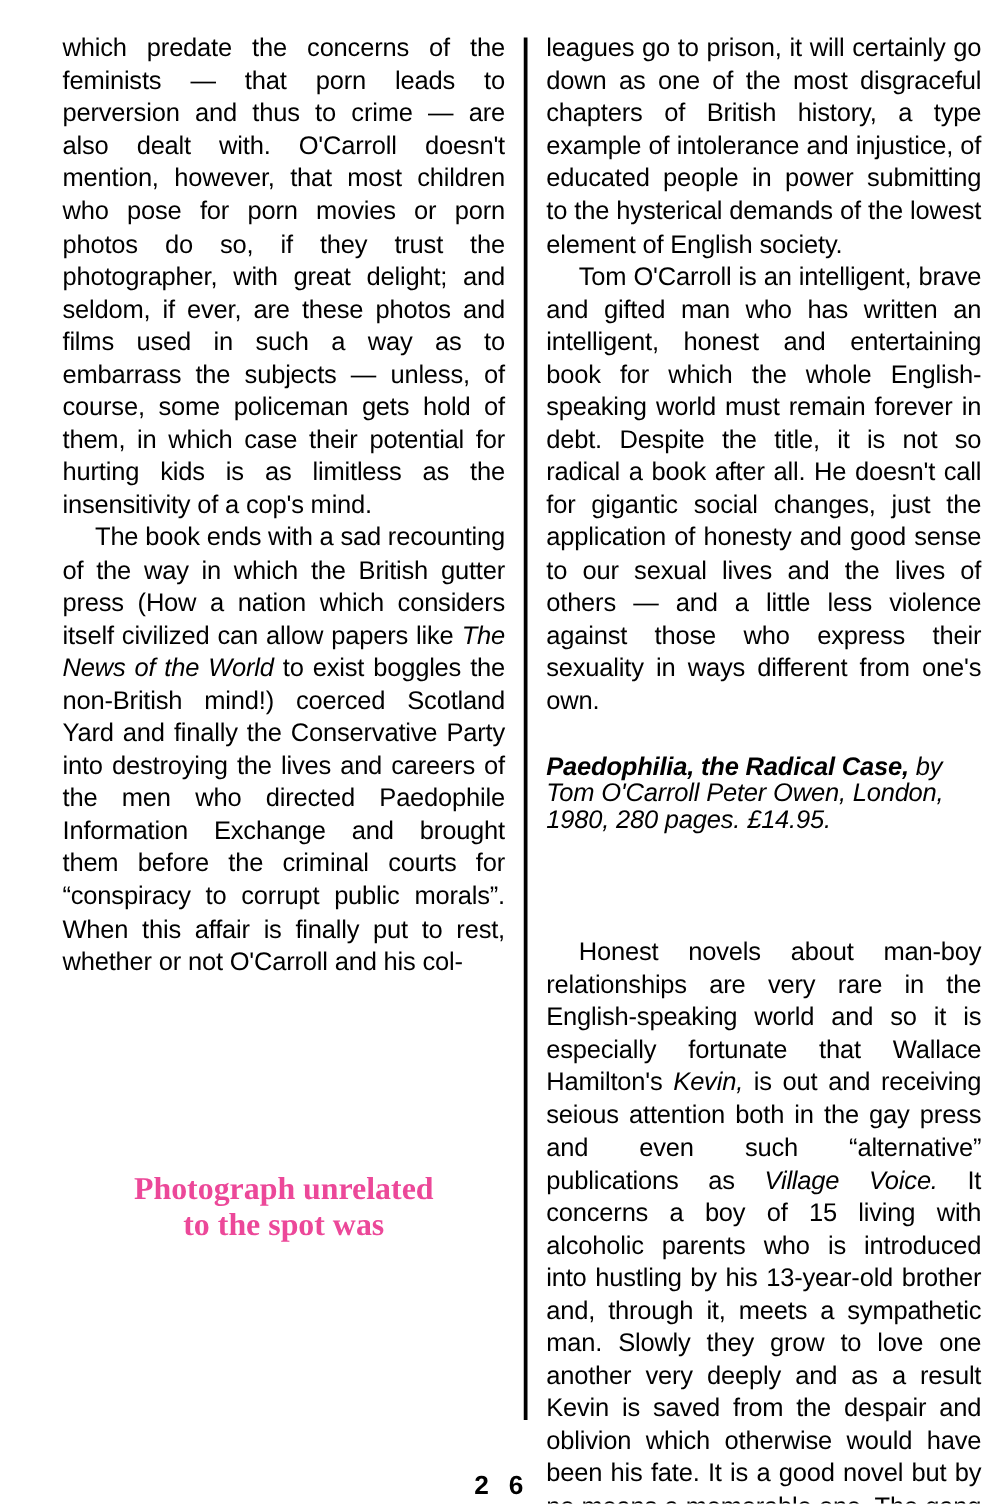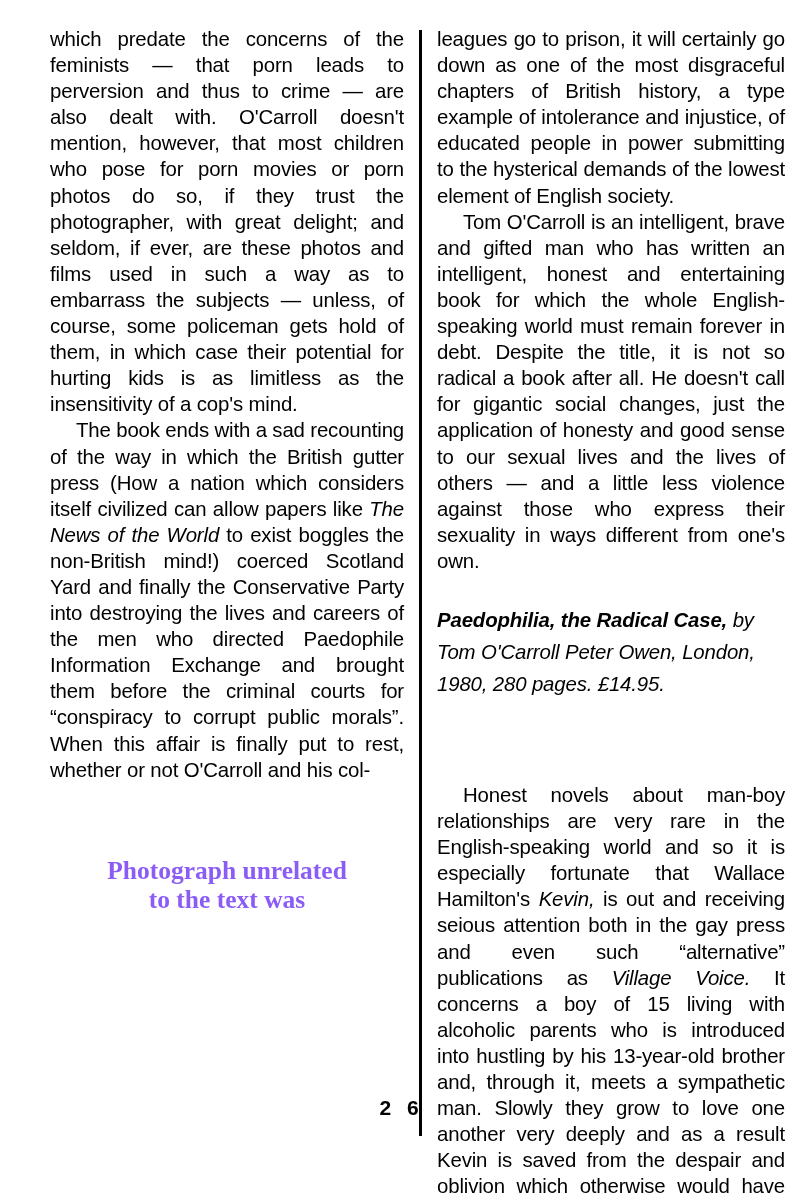--- a/index.html
+++ b/index.html
@@ -54,50 +54,50 @@
     letter-spacing: -0.15px;
     word-spacing: 0px;
     -webkit-font-smoothing: none;
   }
   p.body.indent { text-indent: 26px; }
   p.body .it { font-style: italic; }
 
   p.citation {
     margin: 0;
     font-size: 20.4px;
-    line-height: 32px;
+    line-height: 21px;
     font-style: italic;
     text-align: left;
     letter-spacing: -0.15px;
   }
   p.citation .bi {
     font-weight: bold;
     font-style: italic;
   }
   .gap-citation { height: 30px; }
   .gap-article { height: 82px; }
 
   .photo-note {
     position: absolute;
     left: 50px;
-    top: 856px;
+    top: 936px;
     width: 354px;
     text-align: center;
     font-family: "Liberation Serif", serif;
     font-weight: bold;
     font-size: 25.5px;
     line-height: 29px;
-    color: #8b5cf6;
+    color: #ec4899;
   }
   .photo-note div { white-space: nowrap; }
 
   .folio {
     position: absolute;
     left: 0;
-    top: 1096px;
+    top: 1177px;
     width: 803px;
     text-align: center;
     font-size: 21px;
     font-weight: bold;
     letter-spacing: 5px;
     font-family: "Liberation Sans", sans-serif;
   }
 </style>
 </head>
 <body>
@@ -125,18 +125,18 @@
 
       <div class="gap-article"></div>
 
       <p class="body indent"><span>Honest novels about man-boy relationships are very rare in the English-speaking world and so it is especially fortunate that Wallace Hamilton's </span><span class="it">Kevin,</span><span> is out and receiving seious attention both in the gay press and even such “alternative” publications as </span><span class="it">Village Voice.</span><span> It concerns a boy of 15 living with alcoholic parents who is introduced into hustling by his 13-year-old brother and, through it, meets a sympathetic man. Slowly they grow to love one another very deeply and as a result Kevin is saved from the despair and oblivion which otherwise would have been his fate. It is a good novel but by no means a memorable one. The gang of glue-sniffing, sadistic little predatory prostitutes is realistically enough portrayed, but the ending is pat, depending, as it does, upon the boosy mother turning over guardianship of her son to a man she had never met. The sex, although not avoided, is played down, perhaps in hopes of not embarrassing a potential straight readership. One special aspect of the book is that the boy himself is definitely gay, and was gay long before the relationship</span></p>
     </div>
 
   </div>
 
   <div class="photo-note">
     <div>Photograph unrelated</div>
-    <div>to the text was</div>
+    <div>to the spot was</div>
   </div>
 
   <div class="folio">2 6</div>
 
 </div>
 
 </body></html>

